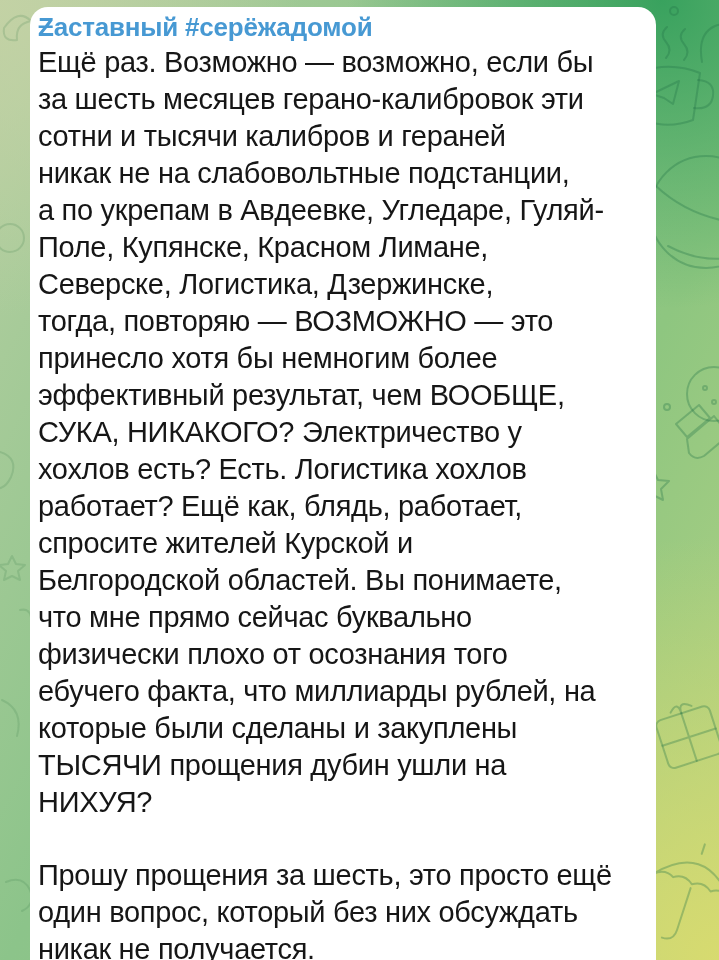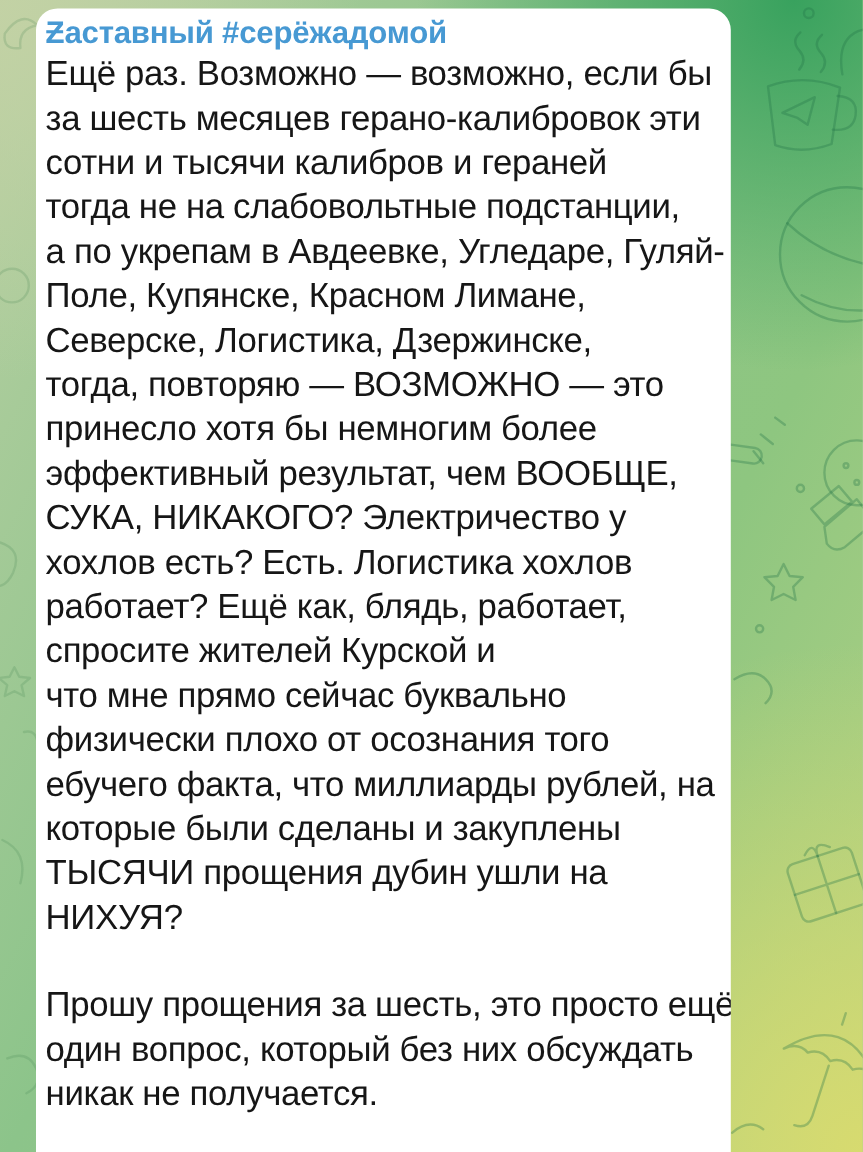--- a/index.html
+++ b/index.html
@@ -11,21 +11,21 @@
   .bg{
     position:absolute;inset:0;
     background:
       radial-gradient(95% 70% at 92% 0%, rgba(52,160,92,.95) 0%, rgba(52,160,92,0) 46%),
       radial-gradient(110% 85% at 100% 100%, rgba(217,219,110,.95) 0%, rgba(217,219,110,0) 52%),
       radial-gradient(70% 55% at 0% 0%, rgba(196,210,165,.9) 0%, rgba(196,210,165,0) 60%),
       linear-gradient(118deg,#b7cfa2 0%,#8cc48a 42%,#8ec680 68%,#b5d284 100%);
   }
   .doodles{position:absolute;inset:0;pointer-events:none;}
   .bubble{
-    position:absolute;left:30px;top:7px;width:579px;height:953px;
+    position:absolute;left:30px;top:7px;width:626px;height:953px;
     background:var(--bubble,#ffffff);
     border-radius:18px 18px 0 0;
     padding:6px 8px 0 8px;
     box-sizing:border-box;
     overflow:hidden;
   }
   .sender{
     color:var(--accent,#4799d3);
     font-size:26px;line-height:29px;font-weight:700;
     letter-spacing:-0.2px;
@@ -88,31 +88,32 @@
     <path d="M6 882 q17 -7 24 8 q6 14 -8 21"></path>
   </g>
 </svg>
 
 <div class="bubble">
   <div class="sender">Ƶаставный #серёжадомой</div>
   <div class="msg">
     <div class="ln">Ещё раз. Возможно — возможно, если бы</div>
     <div class="ln">за шесть месяцев герано-калибровок эти</div>
     <div class="ln">сотни и тысячи калибров и гераней</div>
-    <div class="ln">тогда не на слабовольтные подстанции,</div>
+    <div class="ln">никак не на слабовольтные подстанции,</div>
     <div class="ln">а по укрепам в Авдеевке, Угледаре, Гуляй-</div>
     <div class="ln">Поле, Купянске, Красном Лимане,</div>
     <div class="ln">Северске, Логистика, Дзержинске,</div>
     <div class="ln">тогда, повторяю — ВОЗМОЖНО — это</div>
     <div class="ln">принесло хотя бы немногим более</div>
     <div class="ln">эффективный результат, чем ВООБЩЕ,</div>
     <div class="ln">СУКА, НИКАКОГО? Электричество у</div>
     <div class="ln">хохлов есть? Есть. Логистика хохлов</div>
     <div class="ln">работает? Ещё как, блядь, работает,</div>
     <div class="ln">спросите жителей Курской и</div>
+    <div class="ln">Белгородской областей. Вы понимаете,</div>
     <div class="ln">что мне прямо сейчас буквально</div>
     <div class="ln">физически плохо от осознания того</div>
     <div class="ln">ебучего факта, что миллиарды рублей, на</div>
     <div class="ln">которые были сделаны и закуплены</div>
     <div class="ln">ТЫСЯЧИ прощения дубин ушли на</div>
     <div class="ln">НИХУЯ?</div>
     <div class="pgap"></div>
     <div class="ln">Прошу прощения за шесть, это просто ещё</div>
     <div class="ln">один вопрос, который без них обсуждать</div>
     <div class="ln">никак не получается.</div>

